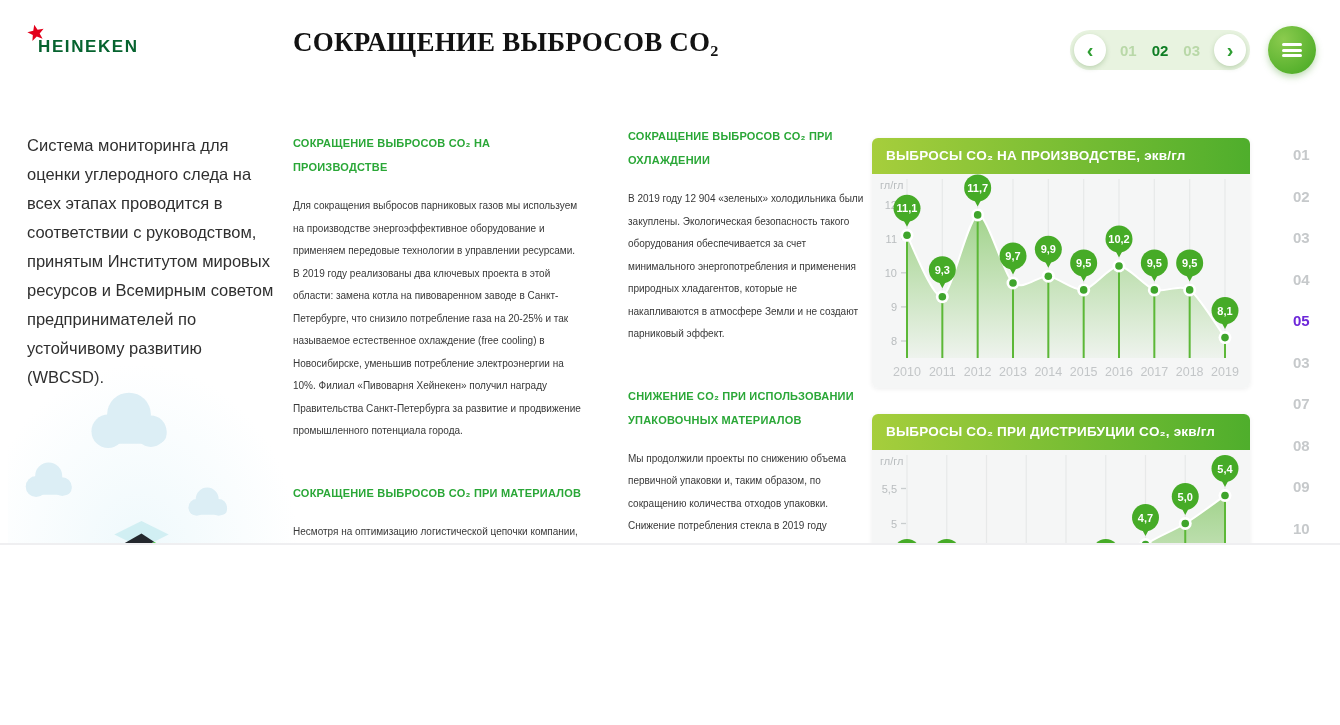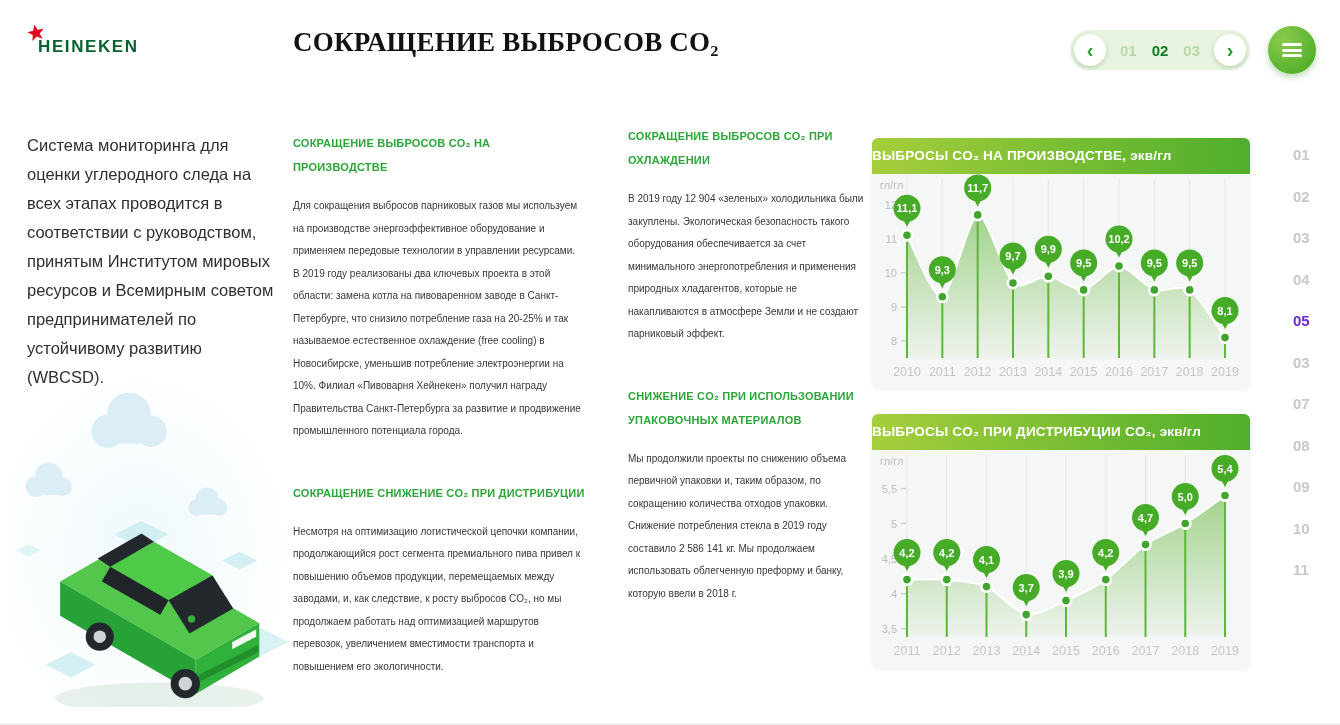--- a/index.html
+++ b/index.html
@@ -1,16 +1,16 @@
 <!DOCTYPE html>
 <html><head>
 <meta charset="utf-8">
 <style>
   html,body{margin:0;padding:0;background:#fff;}
-  .page{position:relative;width:1340px;height:725px;background:#ffffff;overflow:hidden;
+  .page{position:relative;width:1340px;height:545px;background:#ffffff;overflow:hidden;
         font-family:"Liberation Sans",sans-serif;color:#3a3a3a;}
   .page-bottom-line{position:absolute;left:0;bottom:0;width:100%;height:2px;background:#efeff1;}
 
   
   .logo{position:absolute;left:27px;top:26px;width:130px;height:36px;}
   .logo .star{position:absolute;left:0;top:-2px;}
   .logo .word{position:absolute;left:11px;top:11px;font-size:17px;font-weight:800;
               letter-spacing:1.6px;color:#06632f;}
   .page-title{position:absolute;left:293px;top:27px;font-size:27px;font-weight:800;color:#121212;letter-spacing:.2px;font-family:Liberation Serif, serif;}
 
@@ -39,21 +39,21 @@
   .sec{margin:0 0 38px 0;}
   .sec h3{margin:0 0 16px 0;font-size:11px;line-height:24px;font-weight:800;color:#2aa737;letter-spacing:.2px;}
   .sec p{margin:0;font-size:10px;line-height:22.5px;color:#383838;}
 
   
   .illu{position:absolute;left:8px;top:362px;width:292px;height:345px;
         background:radial-gradient(ellipse at 45% 55%, #eff9fc 0%, rgba(255,255,255,0) 70%);}
 
   
   .chart-card{position:absolute;left:872px;width:378px;border-radius:6px;box-shadow:0 1px 5px rgba(0,0,0,.07);}
-  .chart-card .chead{height:36px;line-height:36px;border-radius:6px 6px 0 0;
+  .chart-card .chead{height:36px;line-height:36px;border-radius:6px 6px 0 0;padding-left:14px;
         background:linear-gradient(90deg,#a6ce3c,#4fae2c);color:#fff;font-size:13.5px;font-weight:800;letter-spacing:.2px;}
   .chart-card .cbody{position:relative;background:#f5f6f6;border-radius:0 0 6px 6px;}
   #chart1 .cbody{height:214px;} #chart2 .cbody{height:218px;}
   .chart-card svg{position:absolute;left:0;top:0;}
 
   
   .rpager{position:absolute;left:1293px;top:146px;width:40px;text-align:left;}
   .rpager div{height:41.5px;font-size:15px;font-weight:700;color:#c6c9cb;cursor:pointer;}
   .rpager div.active{color:#6d28d9;}
 </style>
@@ -142,21 +142,21 @@
     </svg>
   </div>
 
   <div class="col col-2">
     <div class="sec">
       <h3>СОКРАЩЕНИЕ ВЫБРОСОВ CO₂ НА ПРОИЗВОДСТВЕ</h3>
       <p>Для сокращения выбросов парниковых газов мы используем на производстве энергоэффективное оборудование и применяем передовые технологии в управлении ресурсами.</p>
       <p>В 2019 году реализованы два ключевых проекта в этой области: замена котла на пивоваренном заводе в Санкт-Петербурге, что снизило потребление газа на 20-25% и так называемое естественное охлаждение (free cooling) в Новосибирске, уменьшив потребление электроэнергии на 10%. Филиал «Пивоварня Хейнекен» получил награду Правительства Санкт-Петербурга за развитие и продвижение промышленного потенциала города.</p>
     </div>
     <div class="sec">
-      <h3>СОКРАЩЕНИЕ СНИЖЕНИЕ CO₂ ПРИ ДИСТРИБУЦИИ</h3>
+      <h3>СОКРАЩЕНИЕ ВЫБРОСОВ CO₂ ПРИ МАТЕРИАЛОВ</h3>
       <p>Несмотря на оптимизацию логистической цепочки компании, продолжающийся рост сегмента премиального пива привел к повышению объемов продукции, перемещаемых между заводами, и, как следствие, к росту выбросов CO₂, но мы продолжаем работать над оптимизацией маршрутов перевозок, увеличением вместимости транспорта и повышением его экологичности.</p>
     </div>
   </div>
 
   <div class="col col-3">
     <div class="sec">
       <h3>СОКРАЩЕНИЕ ВЫБРОСОВ CO₂ ПРИ ОХЛАЖДЕНИИ</h3>
       <p>В 2019 году 12 904 «зеленых» холодильника были закуплены. Экологическая безопасность такого оборудования обеспечивается за счет минимального энергопотребления и применения природных хладагентов, которые не накапливаются в атмосфере Земли и не создают парниковый эффект.</p>
     </div>
     <div class="sec">

